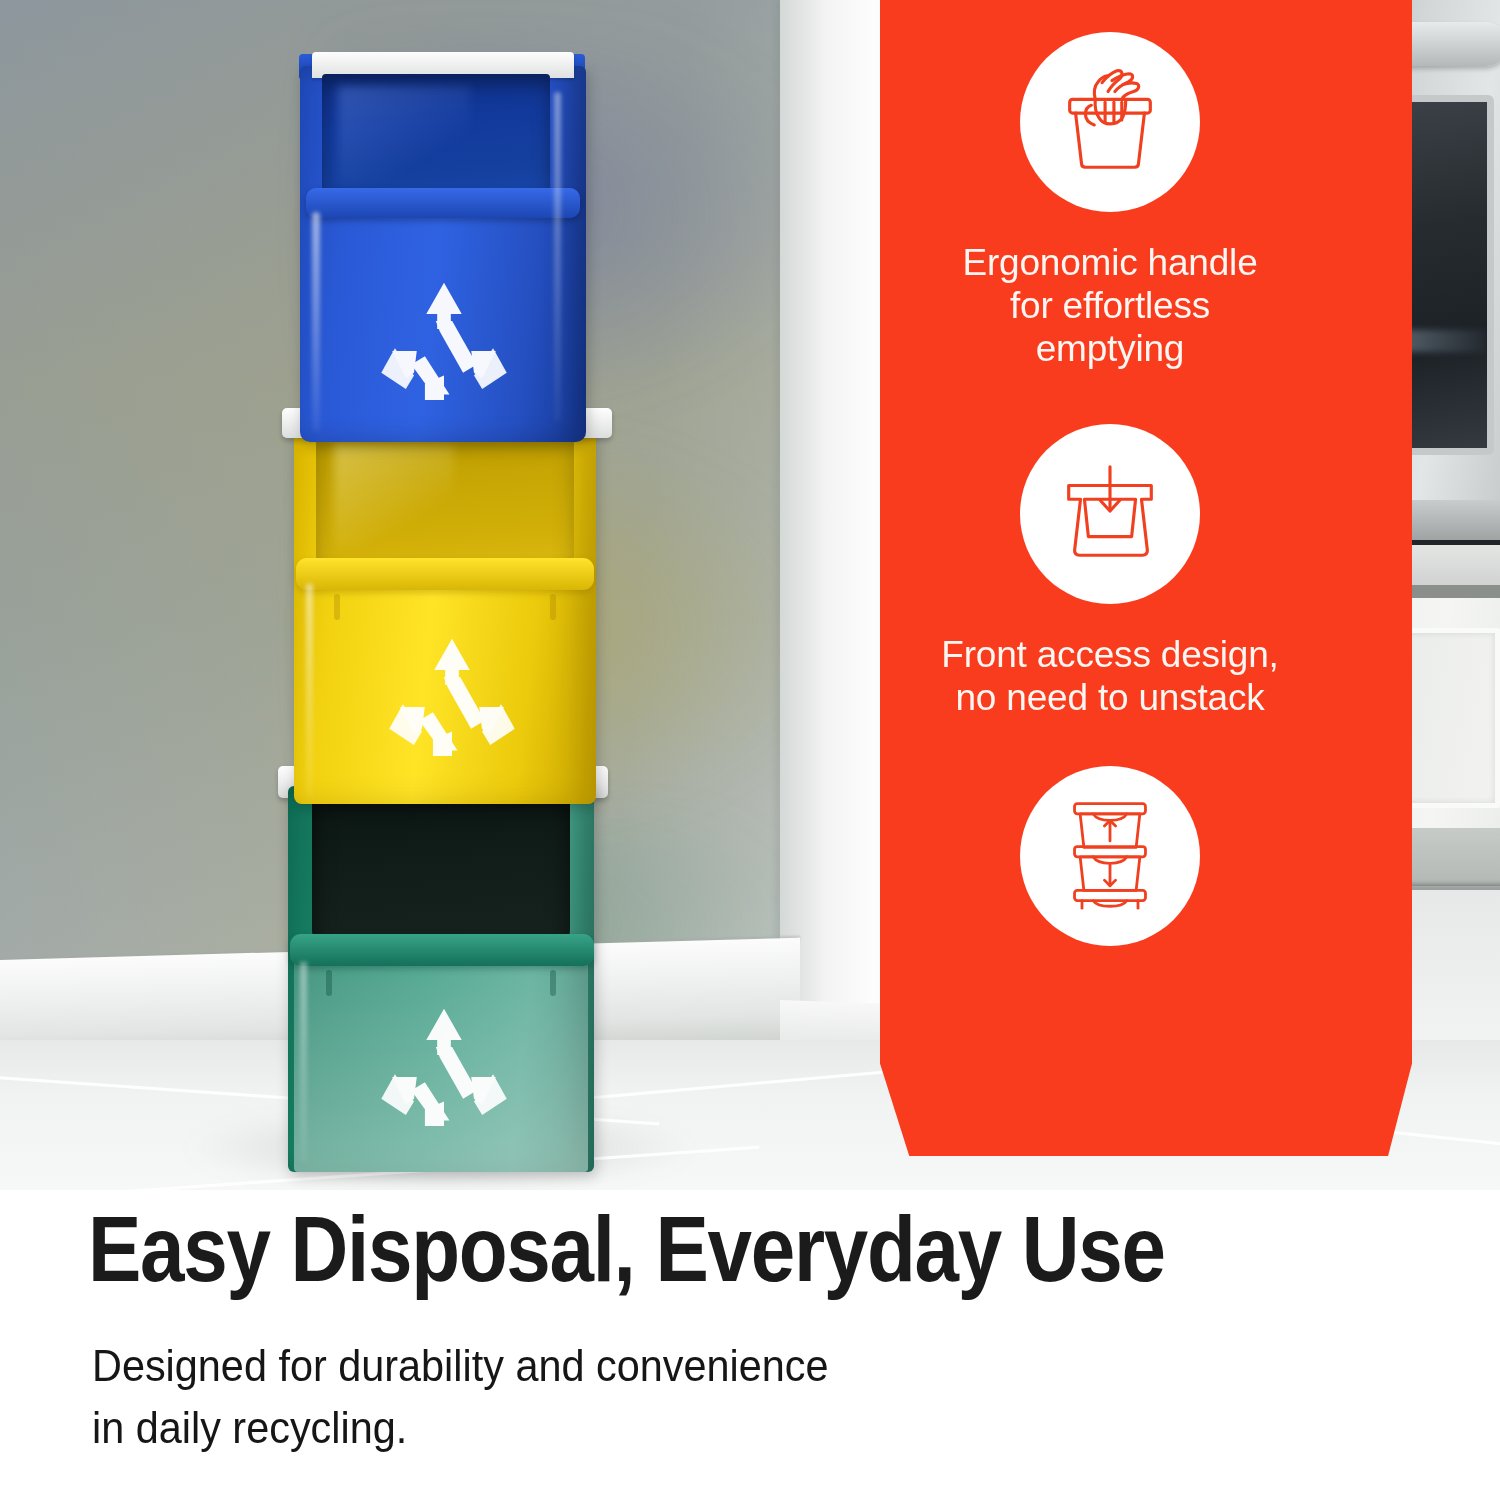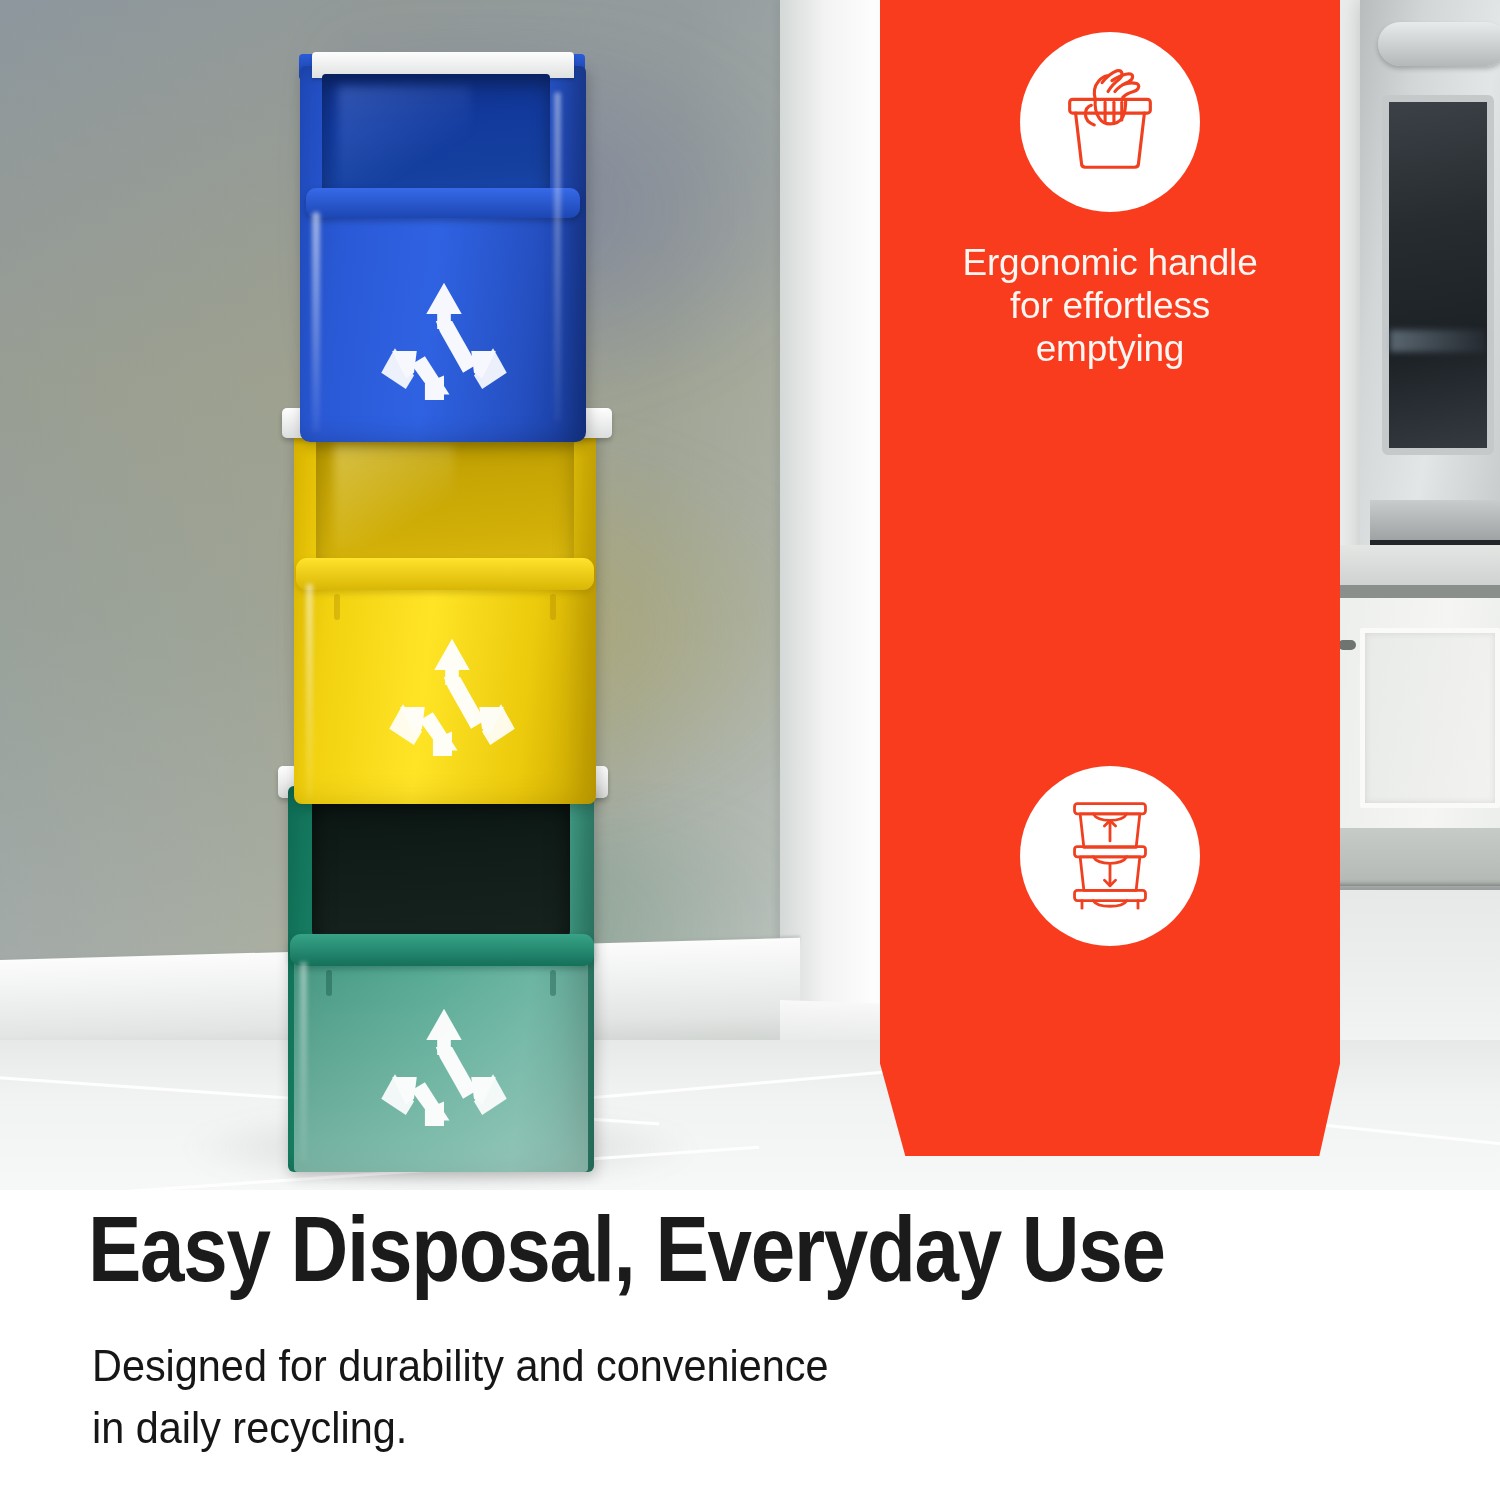--- a/index.html
+++ b/index.html
@@ -296,21 +296,21 @@
     background:rgba(10,70,55,.35); border-radius:3px; }
   .grn-notch-r { position:absolute; left:272px; top:204px; width:6px; height:26px;
     background:rgba(10,70,55,.35); border-radius:3px; }
 
   
   .recycle { position:absolute; opacity:.96; }
   .recycle svg { display:block; }
 
   
   #feature-panel {
-    position:absolute; left:880px; top:0; width:460px; height:1156px;
+    position:absolute; left:880px; top:0; width:532px; height:1156px;
     background:#fa3c1e;
     clip-path:polygon(0 0, 100% 0, 100% 92%, 95.5% 100%, 5.5% 100%, 0 92%);
     box-shadow:0 10px 30px rgba(0,0,0,.18);
   }
   .feature {
     position:absolute; left:0; width:460px;
     display:flex; flex-direction:column; align-items:center;
   }
   #feature-0 { top:32px; }
   #feature-1 { top:424px; }
@@ -497,20 +497,34 @@
               <path d="M72 42 l0 18"></path>
             <path d="M41 45 q-6 2 -6 9 q0 8 9 11"></path>
           </svg>
         </span>
       </div>
       <div class="feature-text">Ergonomic handle
 for effortless
 emptying</div>
     </div>
 
+    <div class="feature" id="feature-1">
+      <div class="icon-circle">
+        <span>
+          <svg width="118" height="118" viewBox="0 0 120 120" fill="none" stroke="#F0401F" stroke-width="3.2" stroke-linecap="round" stroke-linejoin="round">
+            <path d="M18 33 h84 v14 h-10 l6 52 q0 5 -5 5 H29 q-5 0 -5 -5 l6 -52 H18 z"></path>
+            <path d="M34 47 h52 l-4 38 H38 z"></path>
+            <path d="M60 14 v44"></path>
+            <path d="M50 48 l10 11 l10 -11"></path>
+          </svg>
+        </span>
+      </div>
+      <div class="feature-text">Front access design,
+no need to unstack</div>
+    </div>
 
     <div class="feature" id="feature-2">
       <div class="icon-circle">
         <span>
           <svg width="112" height="112" viewBox="0 0 120 120" fill="none" stroke="#F0401F" stroke-width="3" stroke-linecap="round" stroke-linejoin="round">
 
             <rect x="22" y="6" width="76" height="11" rx="3"></rect>
             <path d="M28 17 h64 l-4 36 H32 z"></path>
             <path d="M42 17 q4 7 18 7 q14 0 18 -7"></path>
             <path d="M60 46 V24"></path>

